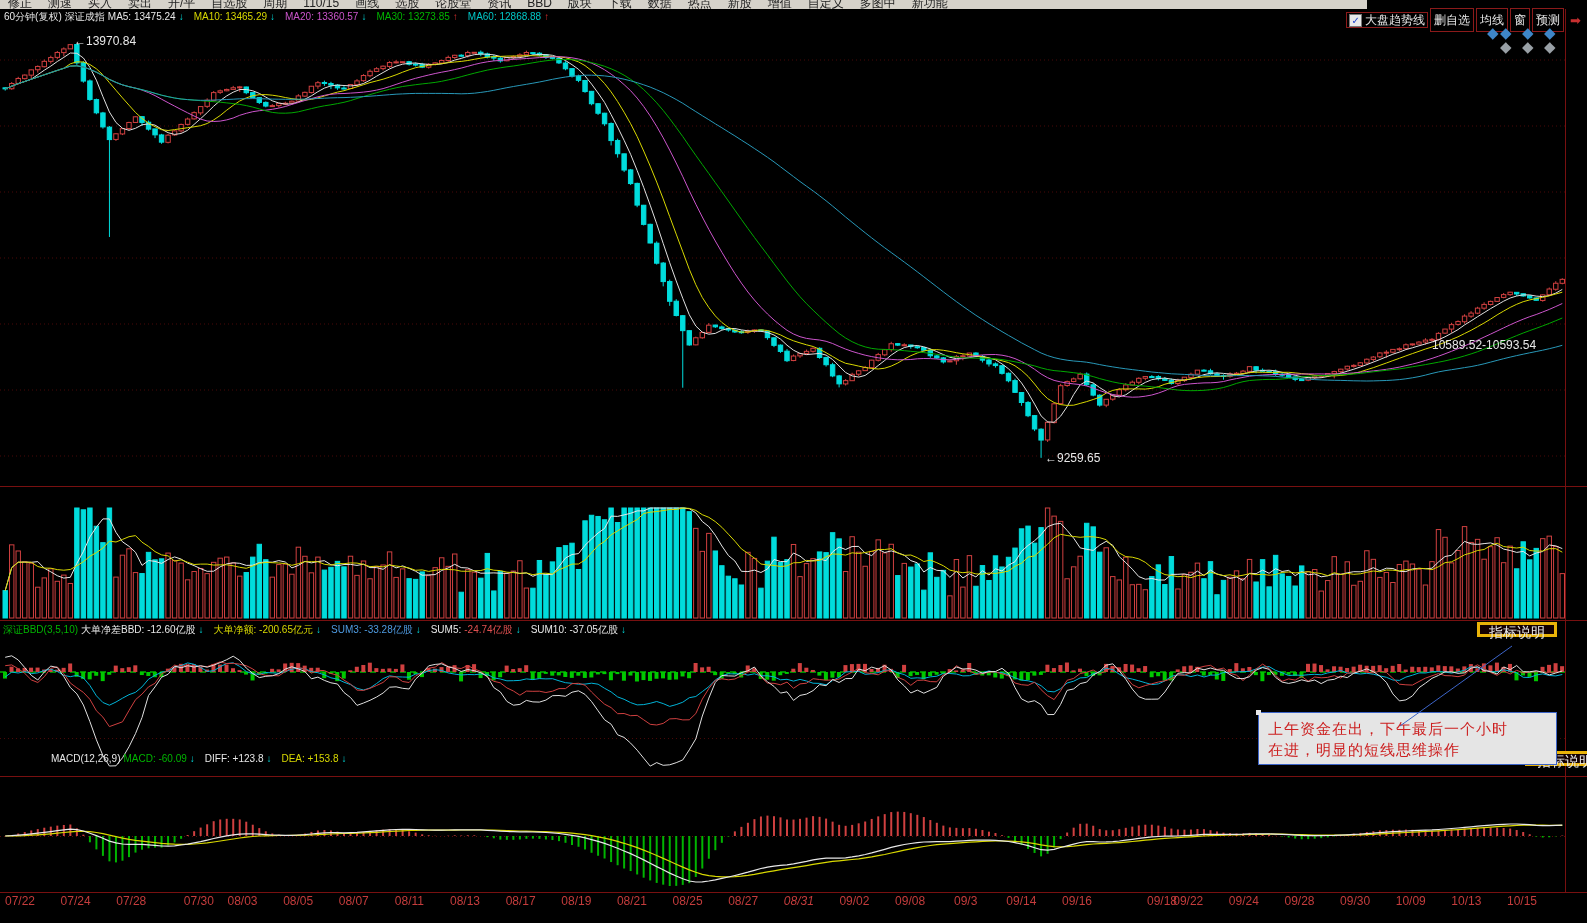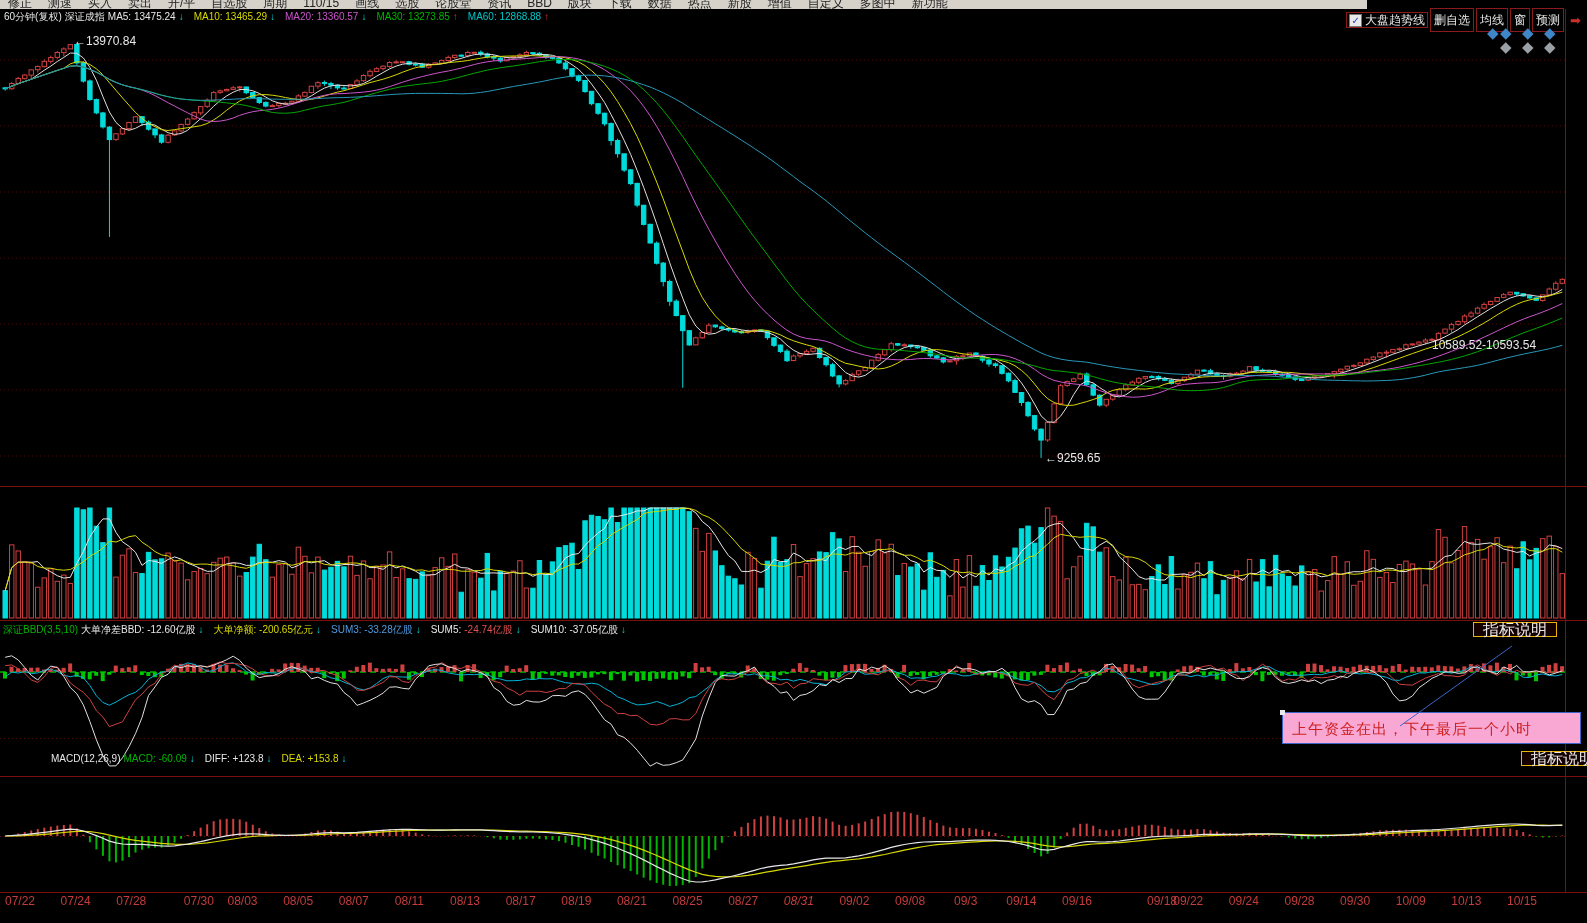--- a/index.html
+++ b/index.html
@@ -19,28 +19,28 @@
              color:#e8e8e8;font-size:12px;height:14px;}
   .chk{display:inline-block;width:11px;height:11px;background:#e8e8e8;color:#1a3cc8;
        font-size:10px;line-height:11px;text-align:center;margin-right:3px;border:1px solid #777;}
   .hbtn{background:#000;border:1px solid #8b1a1a;color:#e8e8e8;font-size:12px;
         padding:0 3px;height:24px;line-height:14px;font-family:inherit;}
   .arrow-ic{color:#c83030;font-size:13px;margin-left:4px;}
   .phdr{position:absolute;left:3px;height:15px;z-index:3;width:1580px;}
   .vol-header{top:487px;}
   .bbd-header{top:622px;}
   .macd-header{top:751px;margin-left:48px;}
-  .ind-btn{position:absolute;right:26px;top:0;border:1px solid #eab308;color:#e8e8e8;
-           background:#140000;font-size:16px;padding:0 9px;height:15px;line-height:14px;font-family:inherit;}
+  .ind-btn{position:absolute;right:26px;top:0;border:3px solid #eab308;color:#e8e8e8;
+           background:#140000;font-size:14px;padding:0 9px;height:15px;line-height:14px;font-family:inherit;}
   .vol-dd{position:absolute;right:30px;top:0;color:#a82424;font-size:12px;line-height:15px;cursor:pointer;}
   .dd-arr{font-size:9px;margin-left:10px;color:#a82424;}
   .lbl{position:absolute;color:#e8e8e8;font-size:12px;white-space:nowrap;z-index:3;}
-  .note-box{position:absolute;left:1258px;top:712px;width:286px;background:#f9a8d4;
+  .note-box{position:absolute;left:1258px;top:712px;width:286px;background:#e5e5e5;
             border:1px solid #3c64c8;color:#cc2020;font-size:15px;line-height:21px;
-            padding:5px 2px 4px 9px;z-index:4;letter-spacing:1px;margin-left:24px;}
+            padding:5px 2px 4px 9px;z-index:4;letter-spacing:1px;}
   .handle{position:absolute;left:-3px;top:-3px;width:5px;height:5px;background:#e8e8e8;}
   .date-axis{position:absolute;left:0;top:894px;width:1587px;height:20px;z-index:3;}
   .date-axis span{position:absolute;transform:translateX(-50%);font-size:12px;color:#c43c3c;}
   .diamond{position:absolute;font-size:15px;z-index:3;line-height:14px;}
   #chart-svg{position:absolute;left:0;top:0;z-index:1;}
   #overlay-svg{position:absolute;left:0;top:0;z-index:5;pointer-events:none;}
 </style>
 </head>
 <body>
 
@@ -1321,20 +1321,21 @@
   </div>
 
 
   <div class="phdr bbd-header">
     <div class="hdr"><span style="color: rgb(0, 180, 0);">深证BBD(3,5,10)</span><span style="color: rgb(232, 232, 232);">大单净差BBD: -12.60亿股</span><span class="arr" style="color: rgb(0, 220, 220);">↓</span><span style="color: rgb(216, 216, 0);">大单净额: -200.65亿元</span><span class="arr" style="color: rgb(0, 220, 220);">↓</span><span style="color: rgb(78, 154, 224);">SUM3: -33.28亿股</span><span class="arr" style="color: rgb(0, 220, 220);">↓</span><span style="color: rgb(232, 232, 232);">SUM5:</span><span style="color: rgb(224, 80, 80);">-24.74亿股</span><span class="arr" style="color: rgb(0, 220, 220);">↓</span><span style="color: rgb(232, 232, 232);">SUM10: -37.05亿股</span><span class="arr" style="color: rgb(0, 220, 220);">↓</span></div>
     <button class="ind-btn">指标说明</button>
   </div>
 
   <div class="note-box">
     <div>上午资金在出，下午最后一个小时</div>
+    <div>在进，明显的短线思维操作</div>
     <span class="handle"></span>
   </div>
 
   <div class="phdr macd-header">
     <div class="hdr"><span style="color: rgb(232, 232, 232);">MACD(12,26,9)</span><span style="color: rgb(0, 180, 0);">MACD: -60.09</span><span class="arr" style="color: rgb(0, 220, 220);">↓</span><span style="color: rgb(232, 232, 232);">DIFF: +123.8</span><span class="arr" style="color: rgb(0, 220, 220);">↓</span><span style="color: rgb(216, 216, 0);">DEA: +153.8</span><span class="arr" style="color: rgb(0, 220, 220);">↓</span></div>
     <button class="ind-btn">指标说明</button>
   </div>
 
   <div class="date-axis">
       <span style="left: 20px;">07/22</span>

